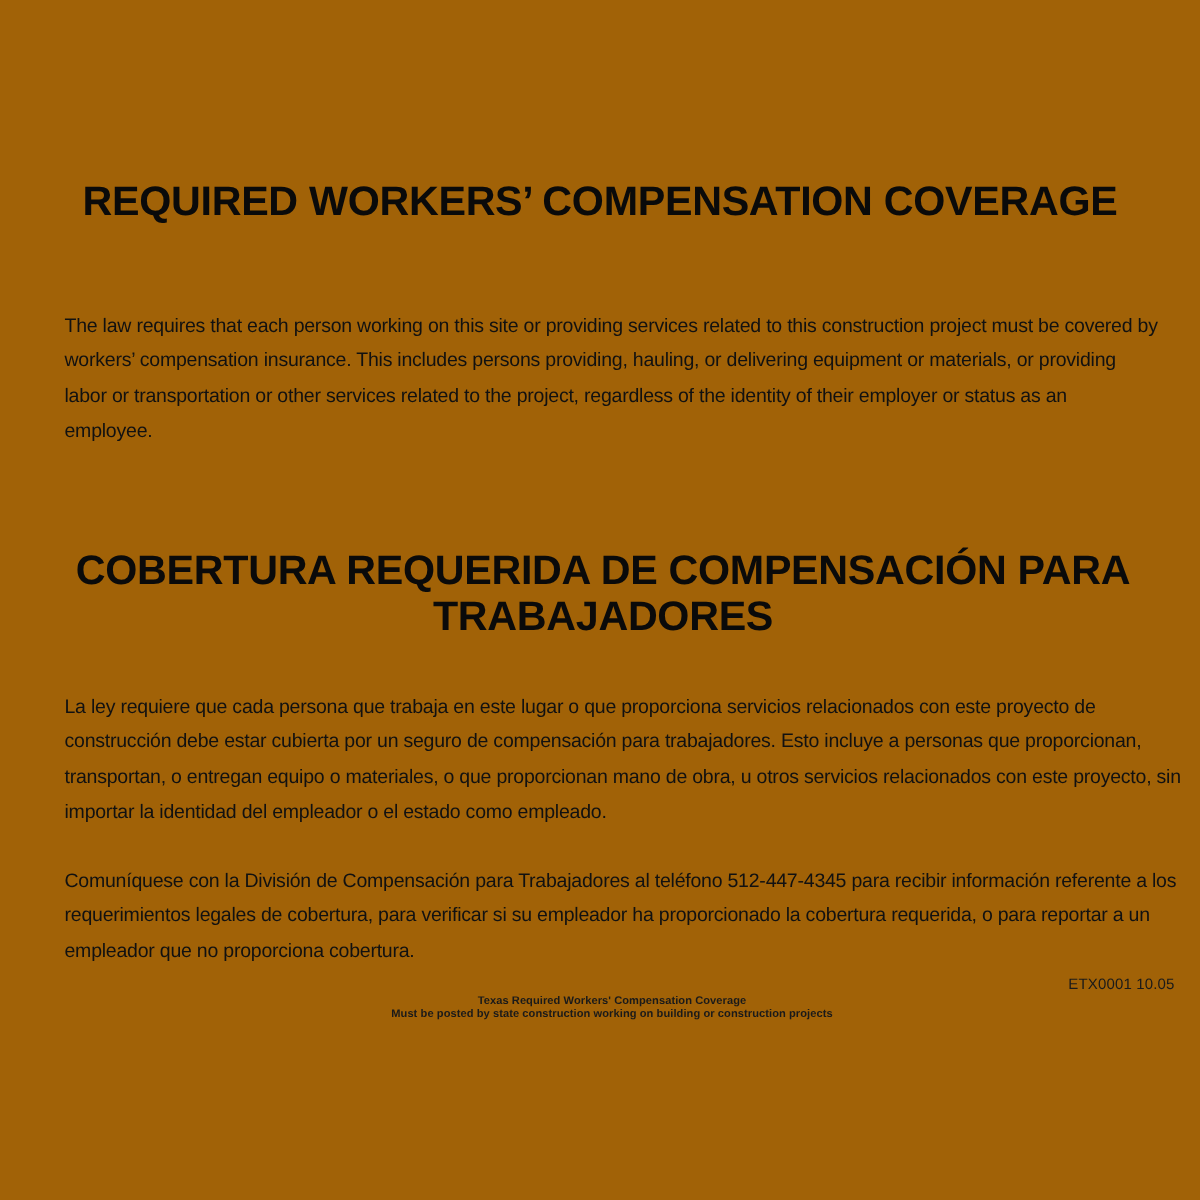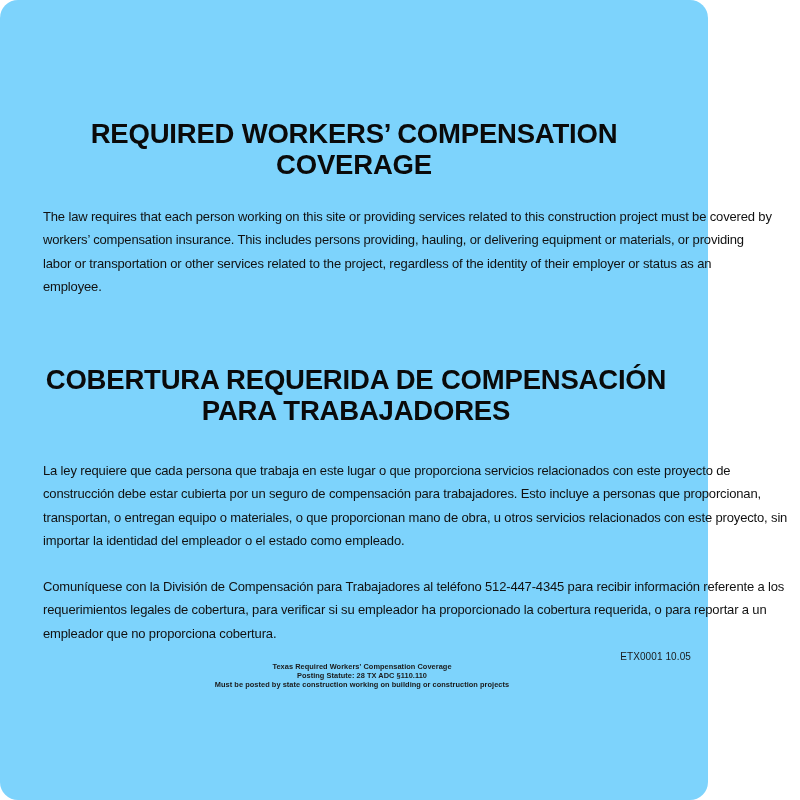--- a/index.html
+++ b/index.html
@@ -12,25 +12,24 @@
     width: 800px;
     height: 800px;
     overflow: hidden;
     font-family: "Liberation Sans", sans-serif;
     color: #000000;
     -webkit-font-smoothing: antialiased;
   }
 
   #poster {
     position: relative;
-    width: 708px;
+    width: 800px;
     height: 800px;
-    background: #7dd3fc;
+    background: #a16207;
     box-sizing: border-box;
-    border-radius: 18px;
   }
 
   
   .heading {
     text-align: center;
     font-weight: bold;
     font-size: 27.5px;
     line-height: 31px;
     letter-spacing: -0.2px;
     margin: 0;
@@ -122,19 +121,18 @@
 
   <h1 id="heading-es" class="heading">COBERTURA REQUERIDA DE COMPENSACIÓN PARA TRABAJADORES</h1>
 
   <div id="body-es" class="body-block">
     <p class="para">La ley requiere que cada persona que trabaja en este lugar o que proporciona servicios relacionados con este proyecto de construcción debe estar cubierta por un seguro de compensación para trabajadores. Esto incluye a personas que proporcionan, transportan, o entregan equipo o materiales, o que proporcionan mano de obra, u otros servicios relacionados con este proyecto, sin importar la identidad del empleador o el estado como empleado.</p>
     <p class="para">Comuníquese con la División de Compensación para Trabajadores al teléfono 512-447-4345 para recibir información referente a los requerimientos legales de cobertura, para verificar si su empleador ha proporcionado la cobertura requerida, o para reportar a un empleador que no proporciona cobertura.</p>
   </div>
 
   <div id="footer-center">
     <span class="fline">Texas Required Workers' Compensation Coverage</span>
-    <span class="fline">Posting Statute: 28 TX ADC §110.110</span>
     <span class="fline">Must be posted by state construction working on building or construction projects</span>
   </div>
 
   <div id="footer-code">ETX0001 10.05</div>
 
 </div>
 
 </body></html>

